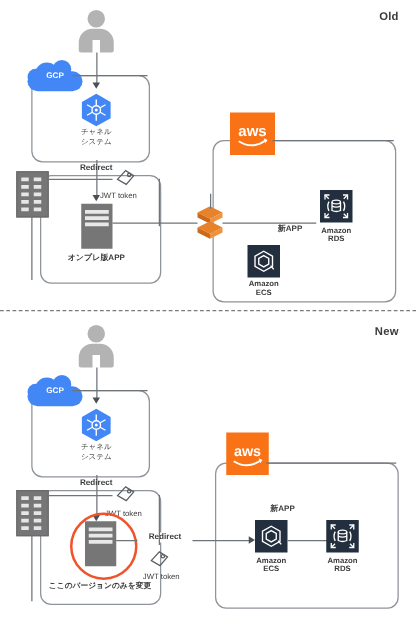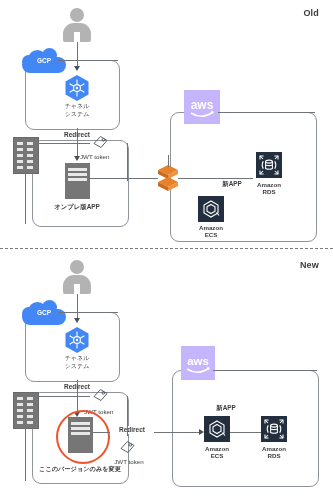--- a/index.html
+++ b/index.html
@@ -62,21 +62,21 @@
   .cloud .ctext{
     position:absolute;left:0;top:9px;width:44px;text-align:center;
     font-size:6.5px;font-weight:bold;color:#ffffff;
   }
 
   
   .hexicon{position:absolute;width:26px;height:28px;}
 
   
   .aws-logo{
-    position:absolute;background:#c4b5fd;
+    position:absolute;background:#f97316;
   }
 
   
   .svc{position:absolute;width:26px;height:26px;background:#232f3e;}
 
   
   .server{position:absolute;width:25px;height:36px;background:#767676;}
   .server .slot{position:absolute;left:3px;width:19px;height:2.5px;background:#e8e8e8;}
 
   

